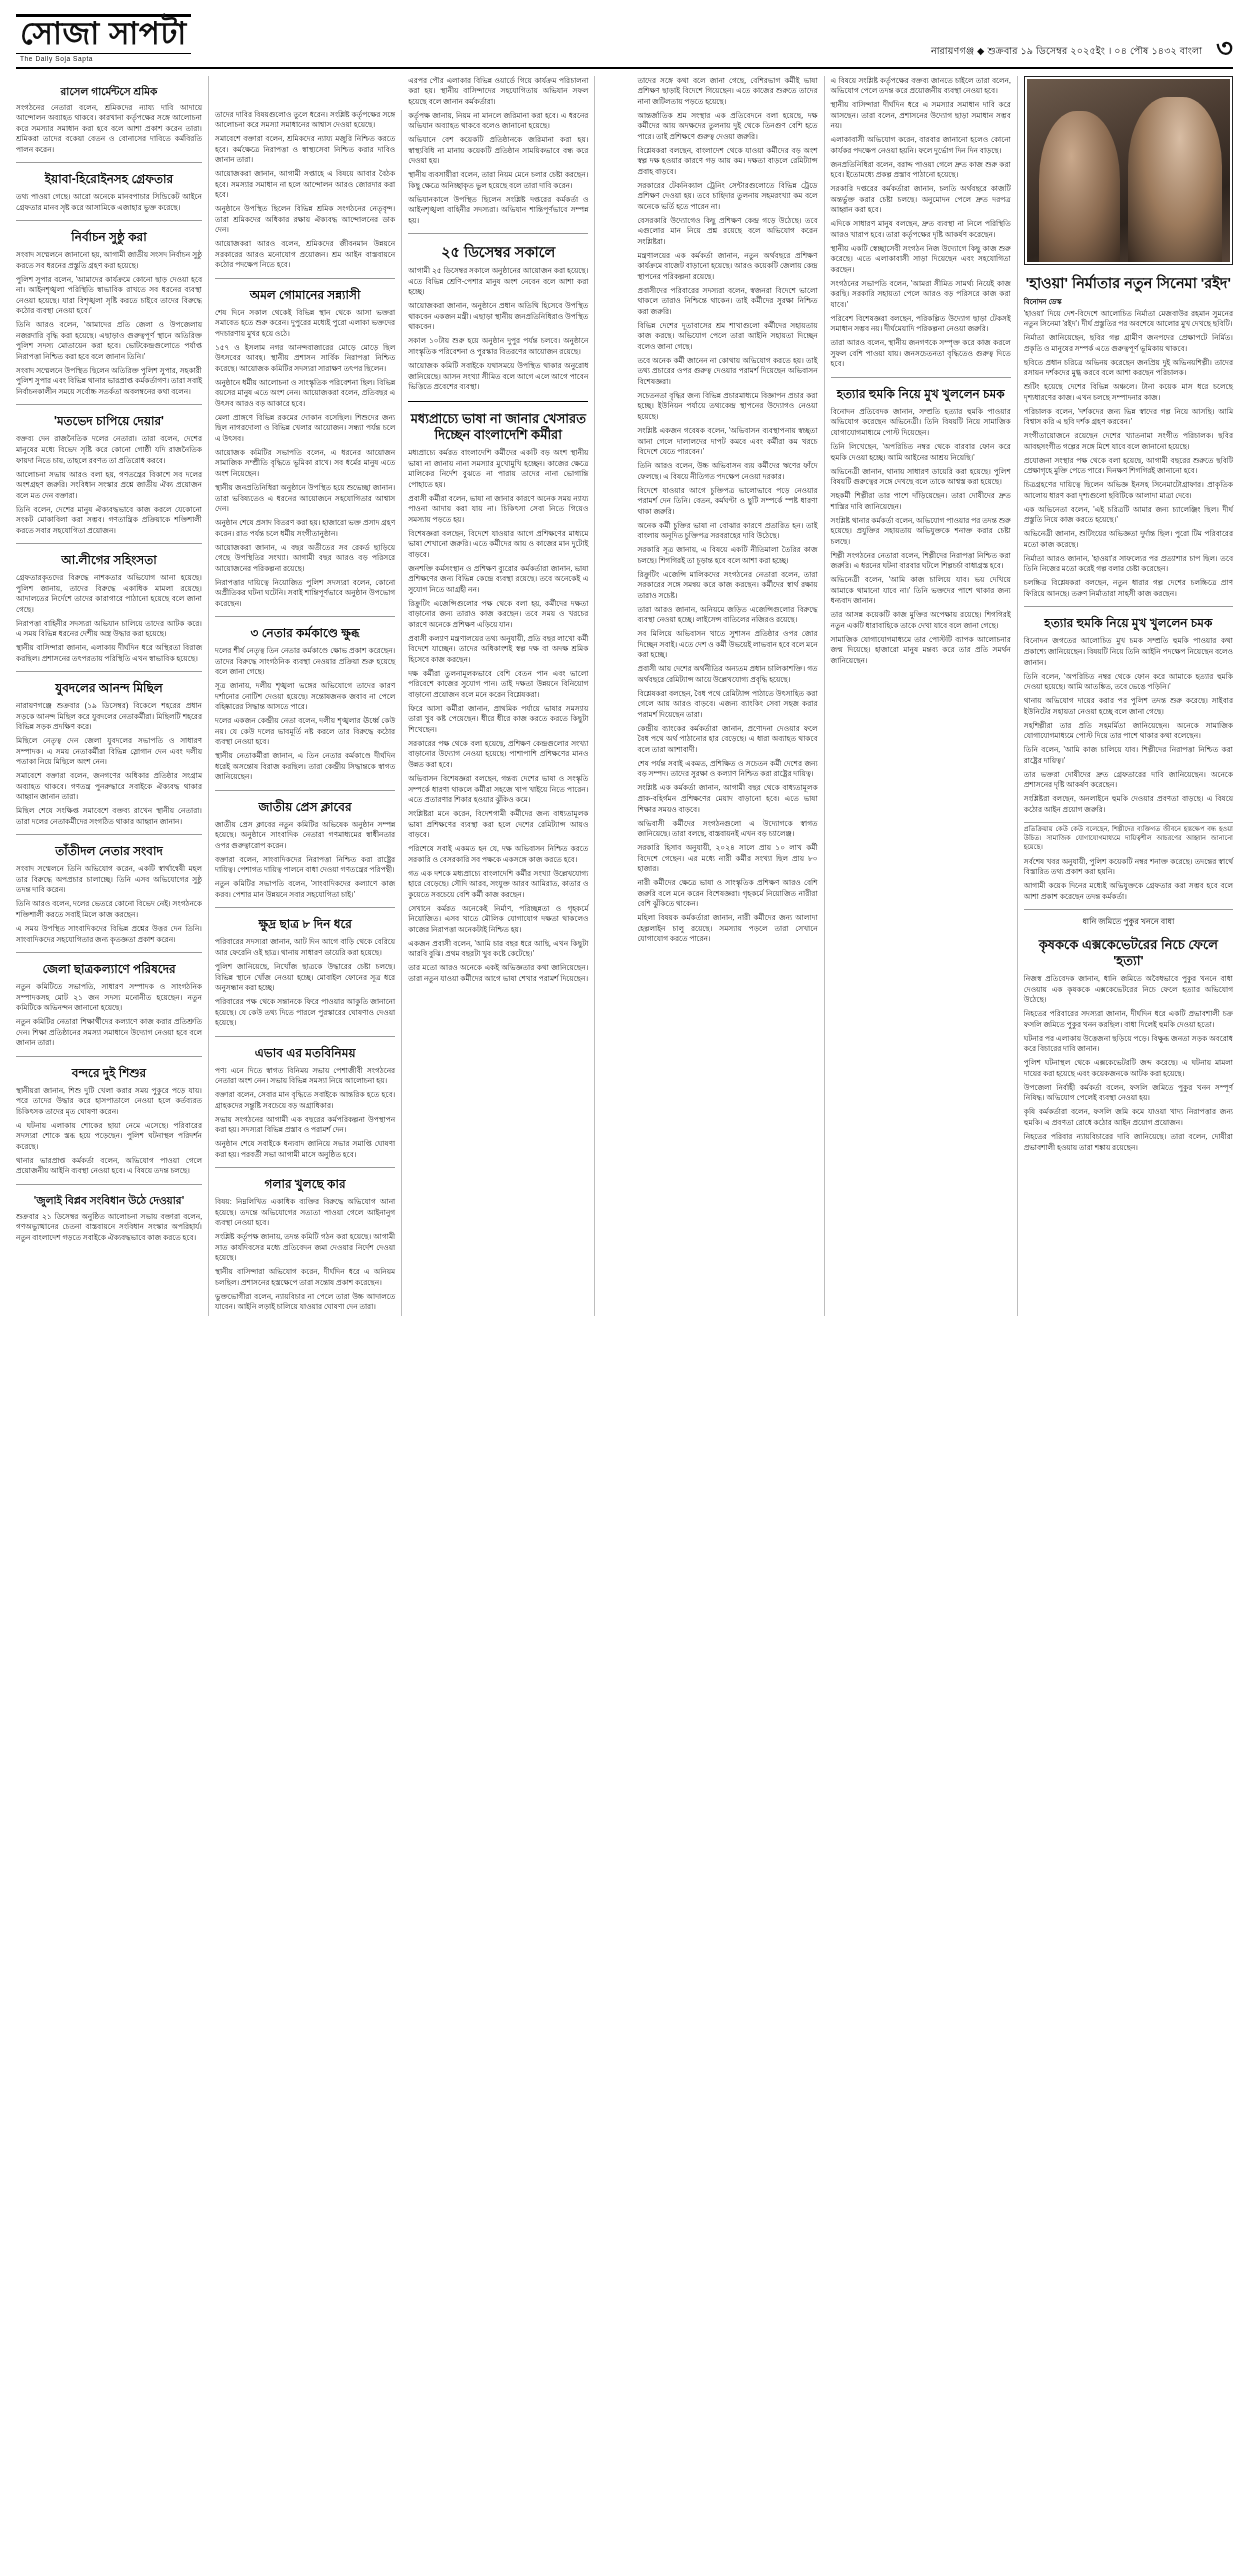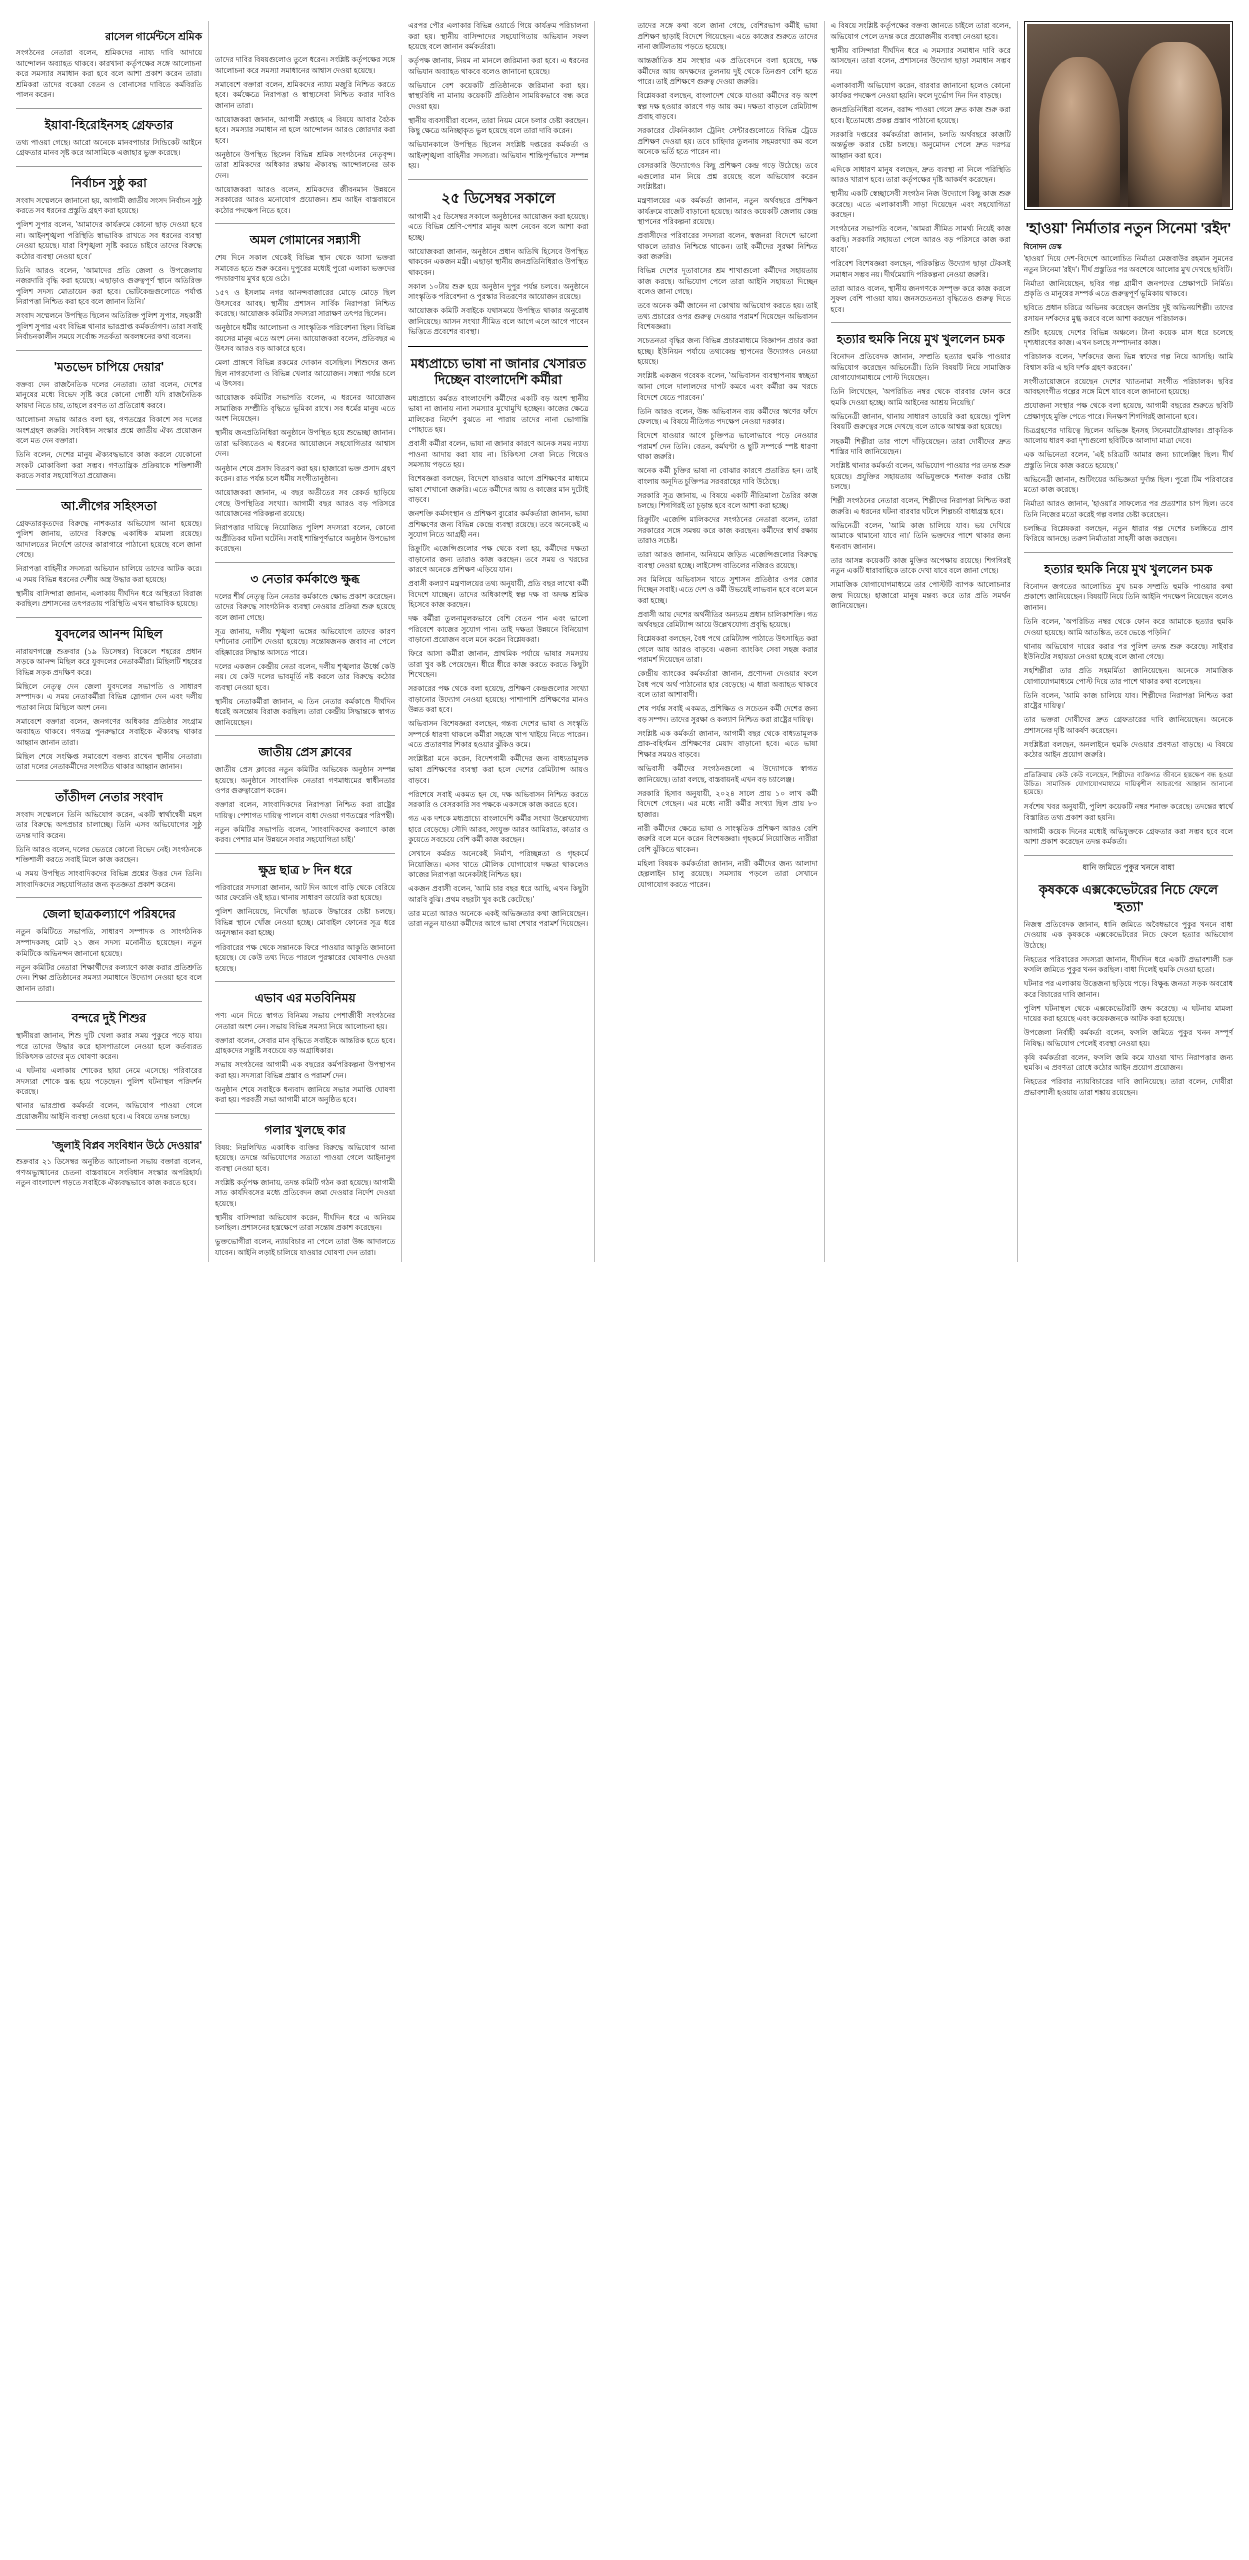--- a/index.html
+++ b/index.html
@@ -81,21 +81,21 @@
   .c5 { width:199px; }
   .c6 { width:222px; }
 
   h2.head {
     font-family:"Liberation Sans", sans-serif;
     font-weight:bold;
     text-align:center;
     margin:9px 0 5px 0;
     line-height:1.25;
   }
-  h2.h-s { font-size:10.5px;text-align:right; }
+  h2.h-s { font-size:10.5px; }
   h2.h-m { font-size:12px; }
   h2.h-l { font-size:14.5px; }
   h2.h-xl { font-size:13px; }
 
   .kicker {
     font-family:Liberation Serif, serif;
     font-size:8px;
     text-align:center;
     margin:6px 0 2px 0;
   }
@@ -140,20 +140,28 @@
     font-size:7px;
     font-weight:bold;
     margin:3px 0 2px 0;
   }
 </style>
 </head>
 <body>
 
 <div class="page">
 
+  <div class="masthead">
+    <div class="logo-block">
+      <div class="logo-main">সোজা সাপটা</div>
+      <div class="logo-sub">The Daily Soja Sapta</div>
+    </div>
+    <div class="masthead-mid">নারায়ণগঞ্জ ◆ শুক্রবার ১৯ ডিসেম্বর ২০২৫ইং । ০৪ পৌষ ১৪৩২ বাংলা</div>
+    <div class="page-no">৩</div>
+  </div>
 
   <div class="grid">
 
     <div class="col c1">
       <h2 class="head h-s">রাসেল গার্মেন্টসে শ্রমিক</h2>
       <p>সংগঠনের নেতারা বলেন, শ্রমিকদের ন্যায্য দাবি আদায়ে আন্দোলন অব্যাহত থাকবে। কারখানা কর্তৃপক্ষের সঙ্গে আলোচনা করে সমস্যার সমাধান করা হবে বলে আশা প্রকাশ করেন তারা। শ্রমিকরা তাদের বকেয়া বেতন ও বোনাসের দাবিতে কর্মবিরতি পালন করেন।</p>
       <div class="hr"></div>
 
       <h2 class="head h-m">ইয়াবা-হিরোইনসহ গ্রেফতার</h2>
       <p>তথ্য পাওয়া গেছে। আরো অনেকে মানবপাচার সিন্ডিকেট আইনে গ্রেফতার মানব সৃষ্ট করে আসামিকে এজাহার ভুক্ত করেছে।</p>

